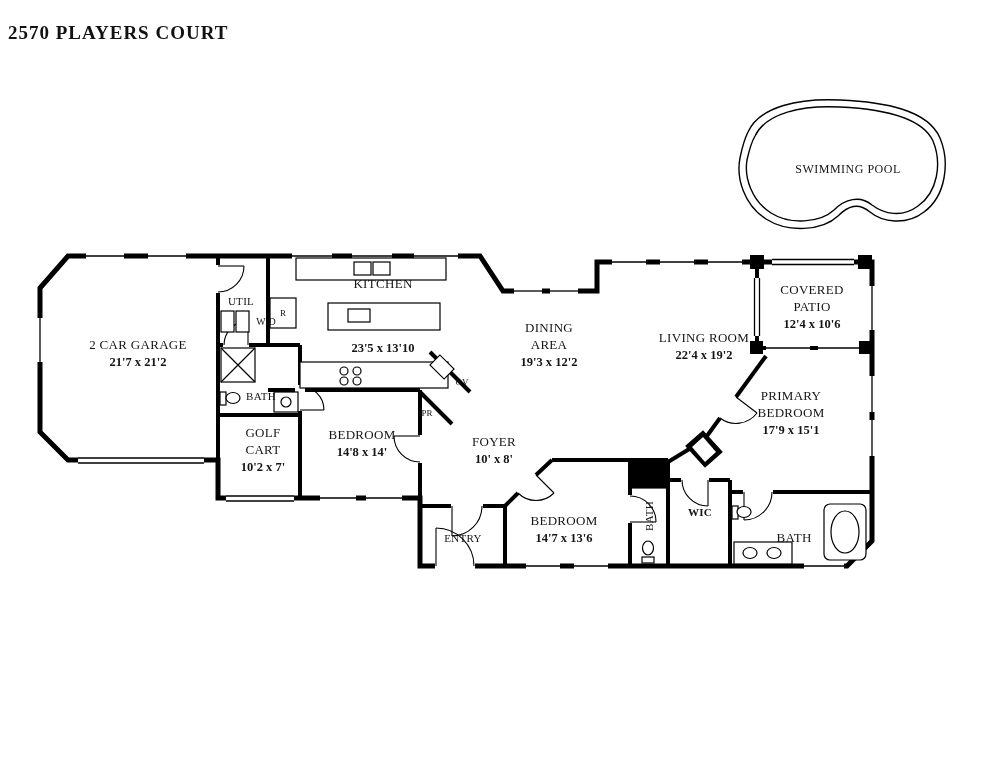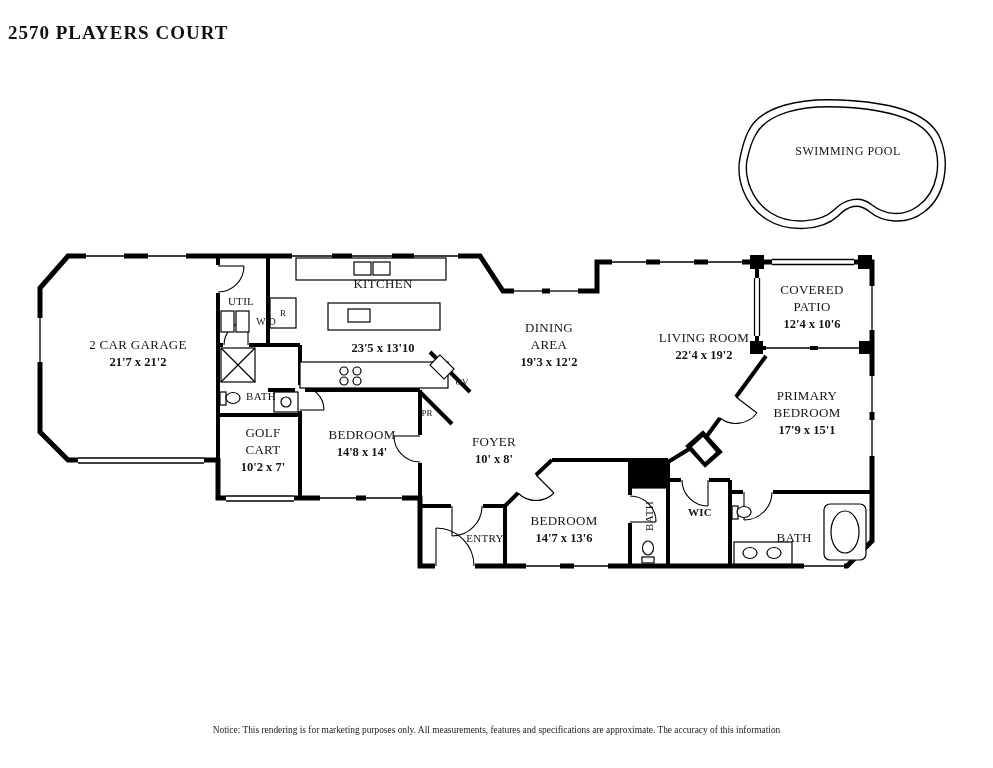--- a/index.html
+++ b/index.html
@@ -206,21 +206,21 @@
     <ellipse cx="750" cy="553" rx="7" ry="5.5"></ellipse>
     <ellipse cx="774" cy="553" rx="7" ry="5.5"></ellipse>
     <rect x="732" y="506" width="6" height="13"></rect>
     <ellipse cx="744" cy="512" rx="7" ry="5.5"></ellipse>
 
     <path d="M 686 446 L 703 431 L 722 452 L 705 467 Z" fill="#000"></path>
     <path d="M 692 447 L 703 437 L 716 452 L 705 462 Z" fill="#fff" stroke="none"></path>
   </g>
 </svg>
 
-<div class="lbl pool-lbl" style="left:848px; top:152px;">SWIMMING POOL</div>
+<div class="lbl pool-lbl" style="left:848px; top:170px;">SWIMMING POOL</div>
 
 <div class="lbl" style="left:138px; top:354px;">
   <div class="rn">2 CAR GARAGE</div>
   <div class="rd">21'7 x 21'2</div>
 </div>
 
 <div class="lbl sm" style="left:241px; top:301px;">UTIL</div>
 <div class="lbl xxs" style="left:234px; top:321px;">W/D</div>
 <div class="lbl xs" style="left:283px; top:314px;">R</div>
 
@@ -258,34 +258,33 @@
 </div>
 
 <div class="lbl xs" style="left:427px; top:414px;">PR</div>
 <div class="lbl xs" style="left:442px; top:383px;margin-left:20px;">OV</div>
 
 <div class="lbl" style="left:494px; top:451px;">
   <div class="rn">FOYER</div>
   <div class="rd">10' x 8'</div>
 </div>
 
-<div class="lbl sm" style="left:485px; top:538px;text-align:center;">ENTRY</div>
+<div class="lbl sm" style="left:463px; top:538px;text-align:center;">ENTRY</div>
 
 <div class="lbl" style="left:564px; top:530px;">
   <div class="rn">BEDROOM</div>
   <div class="rd">14'7 x 13'6</div>
 </div>
 
 <div class="lbl sm vert" style="left:649px; top:516px;">BATH</div>
 
 <div class="lbl sm" style="left:700px; top:512px;font-weight:bold;">WIC</div>
 
-<div class="lbl" style="left:791px; top:413px;margin-left:16px;">
+<div class="lbl" style="left:791px; top:413px;">
   <div class="rn">PRIMARY</div>
   <div class="rn">BEDROOM</div>
   <div class="rd">17'9 x 15'1</div>
 </div>
 
 <div class="lbl rn" style="left:794px; top:538px;">BATH</div>
 
 <div class="notice">
-  <div>Notice: This rendering is for marketing purposes only. All measurements, features and specifications are approximate. The accuracy of this information</div>
 </div>
 
 </body></html>

